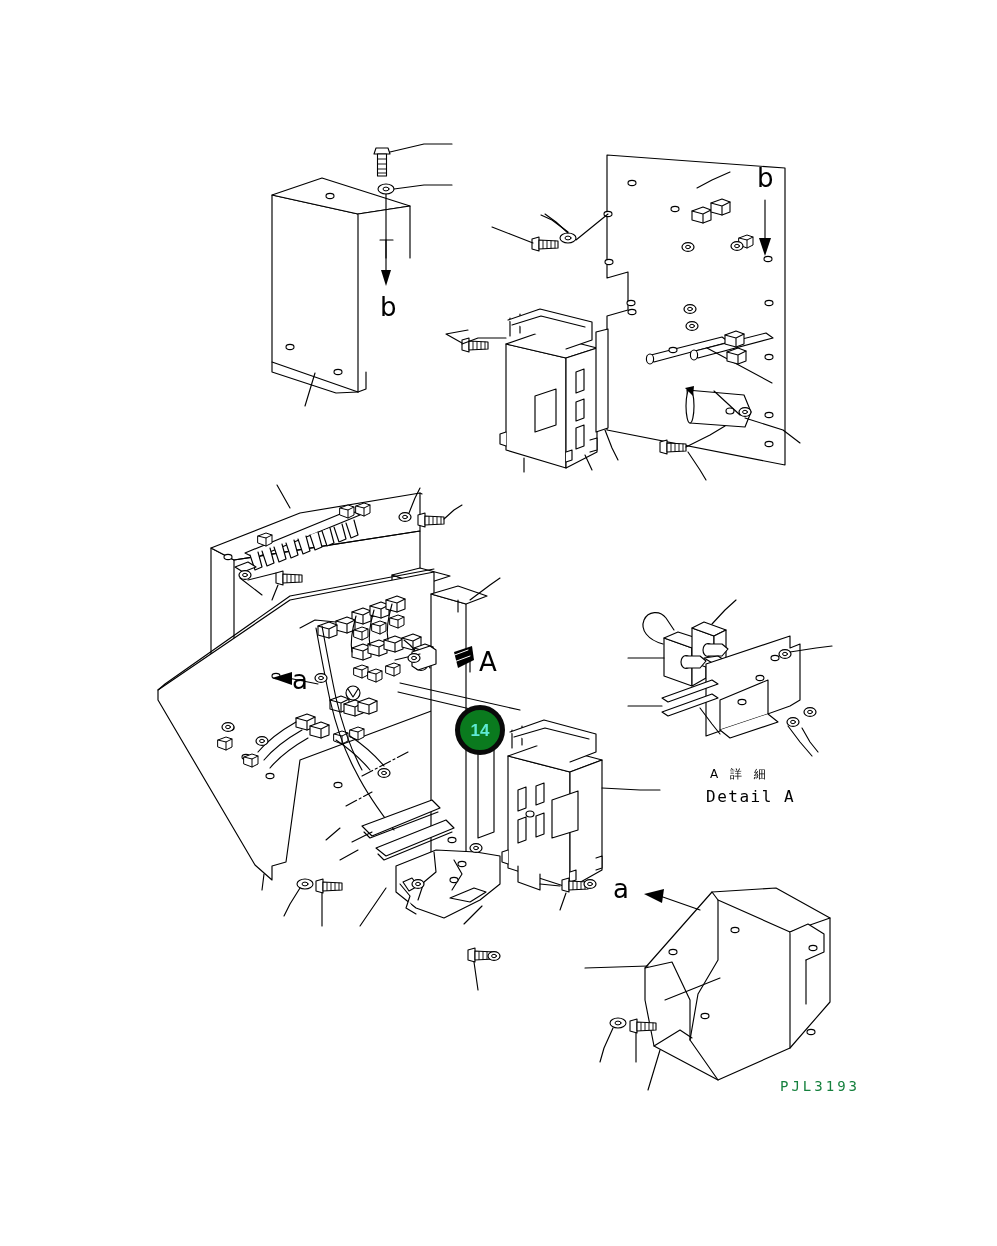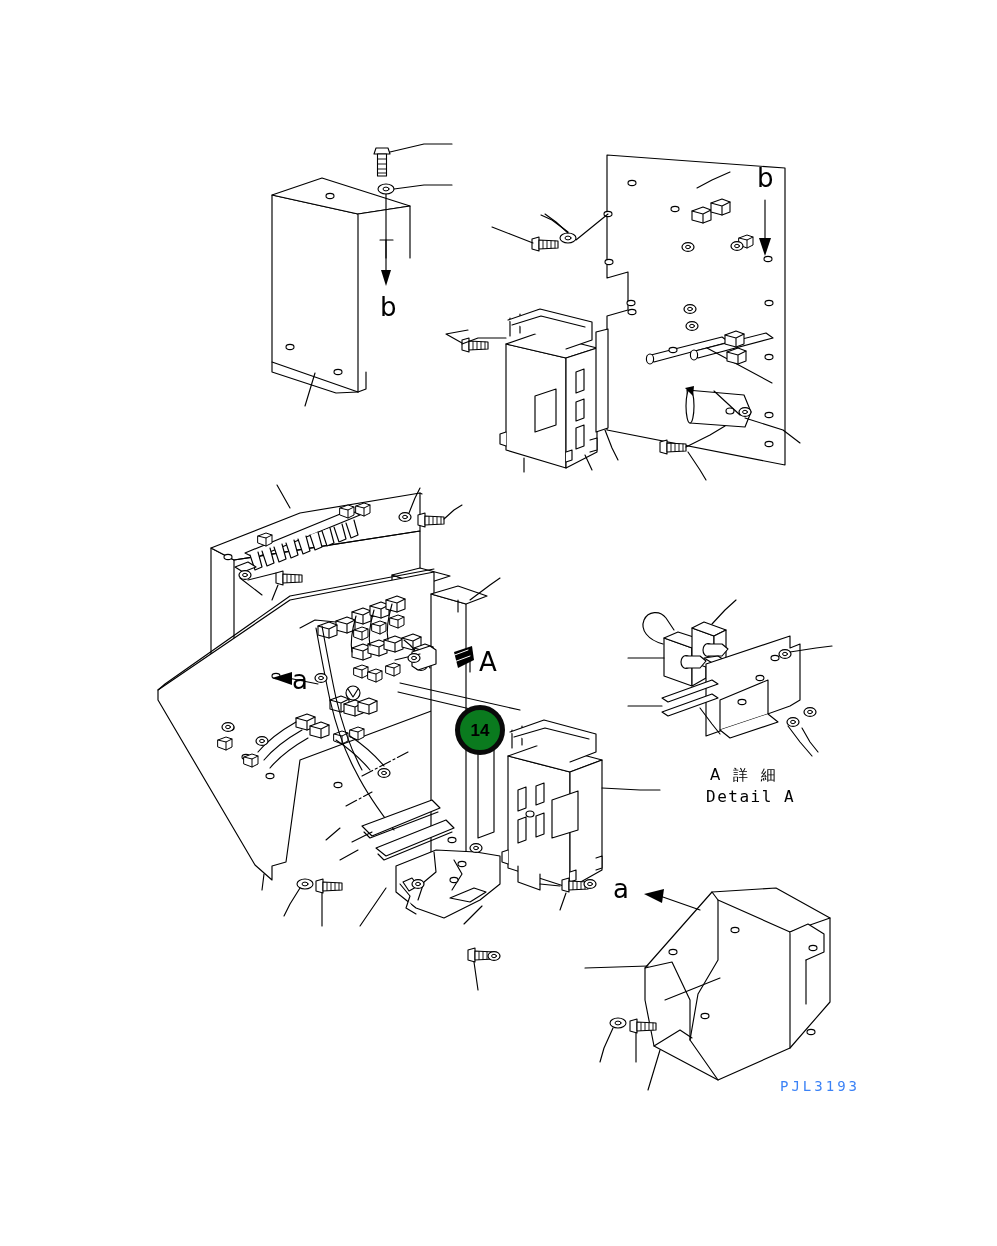--- a/index.html
+++ b/index.html
@@ -27,57 +27,57 @@
   }
   .lbl {
     position: absolute;
     color: #000000;
     white-space: pre;
   }
   #detail-a-jp {
     left: 710px;
     top: 766px;
     font-family: "DejaVu Sans", sans-serif;
-    font-size: 15px;
+    font-size: 12px;
     letter-spacing: 4px;
   }
   #detail-a-en {
     left: 706px;
     top: 787px;
     font-family: "DejaVu Sans Mono", monospace;
     font-size: 16px;
     letter-spacing: 1.5px;
   }
   #part-number {
     left: 780px;
     top: 1078px;
     font-family: "DejaVu Sans Mono", monospace;
     font-size: 14px;
     letter-spacing: 3px;
-    color: #3b82f6;
+    color: #15803d;
   }
   .marker-letter {
     font-family: "DejaVu Sans", sans-serif;
     font-size: 26px;
     color: #000;
   }
   #callout-14 {
     position: absolute;
     left: 455px;
     top: 705px;
     width: 50px;
     height: 50px;
     border-radius: 50%;
     background: #0a7a1e;
     border: 5px solid #0a0a0a;
     box-sizing: border-box;
     display: flex;
     align-items: center;
     justify-content: center;
-    color: #000000;
+    color: #5eead4;
     font-family: "Liberation Sans", sans-serif;
     font-size: 17px;
     font-weight: bold;
     line-height: 1;
   }
 </style>
 </head>
 <body>
 
 <div id="page">

